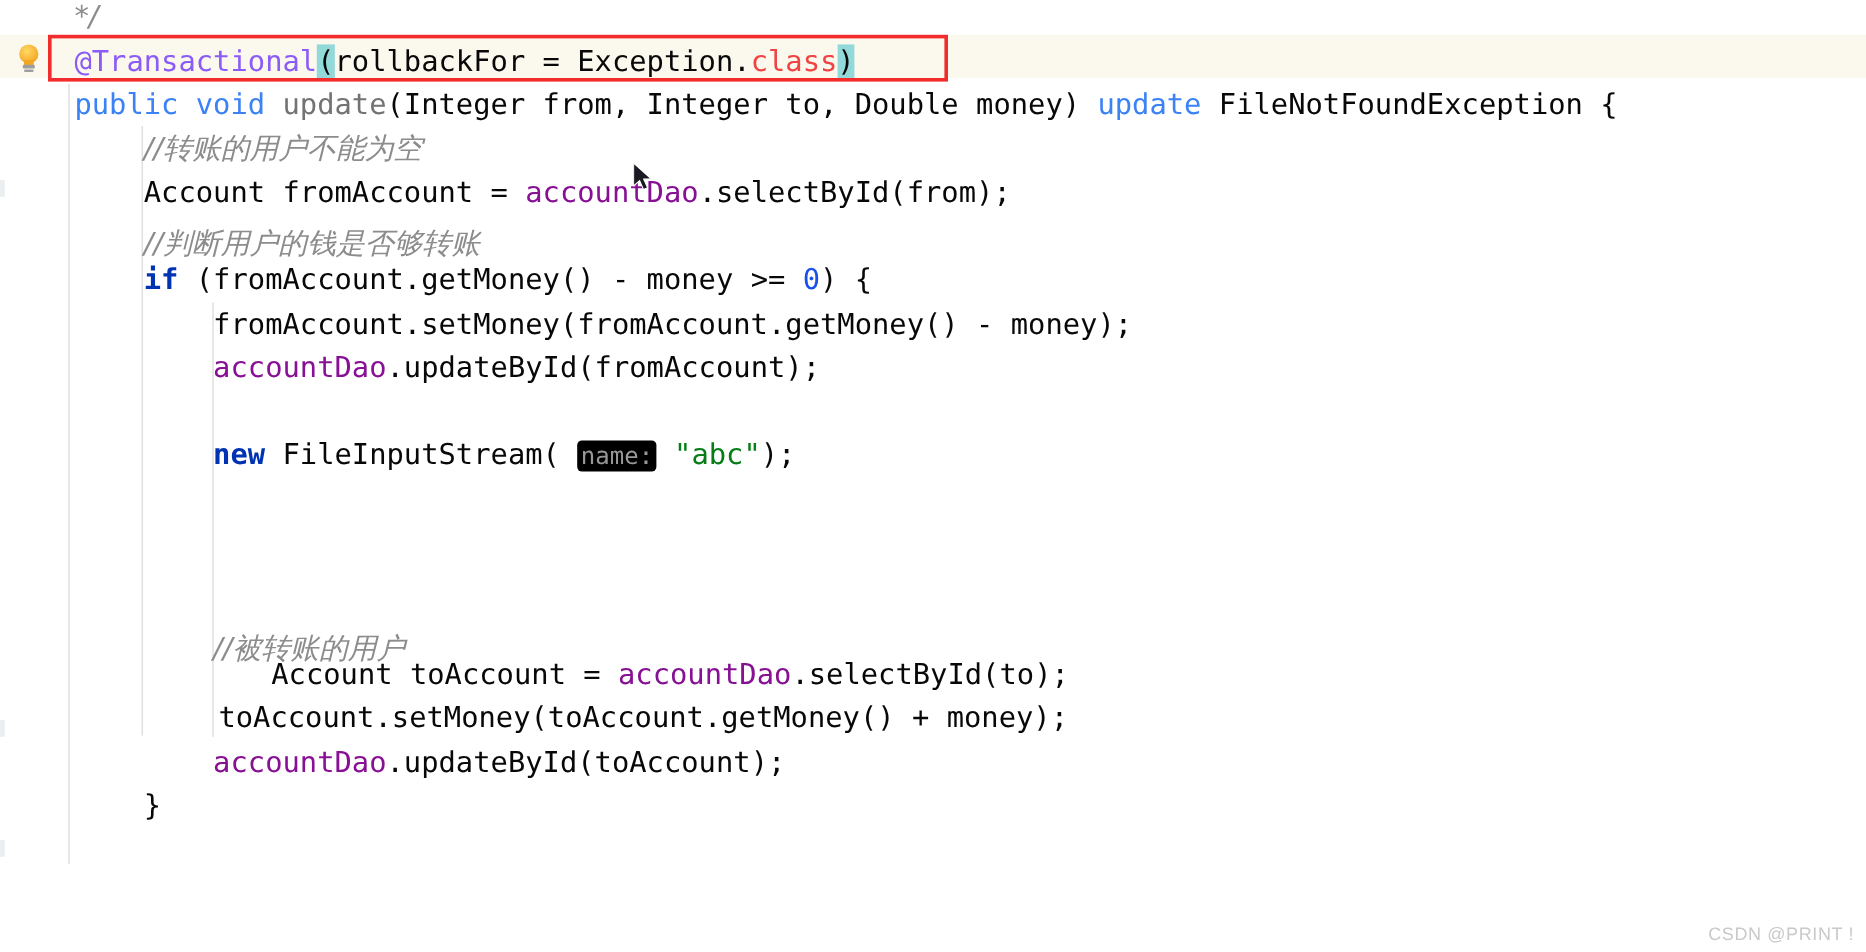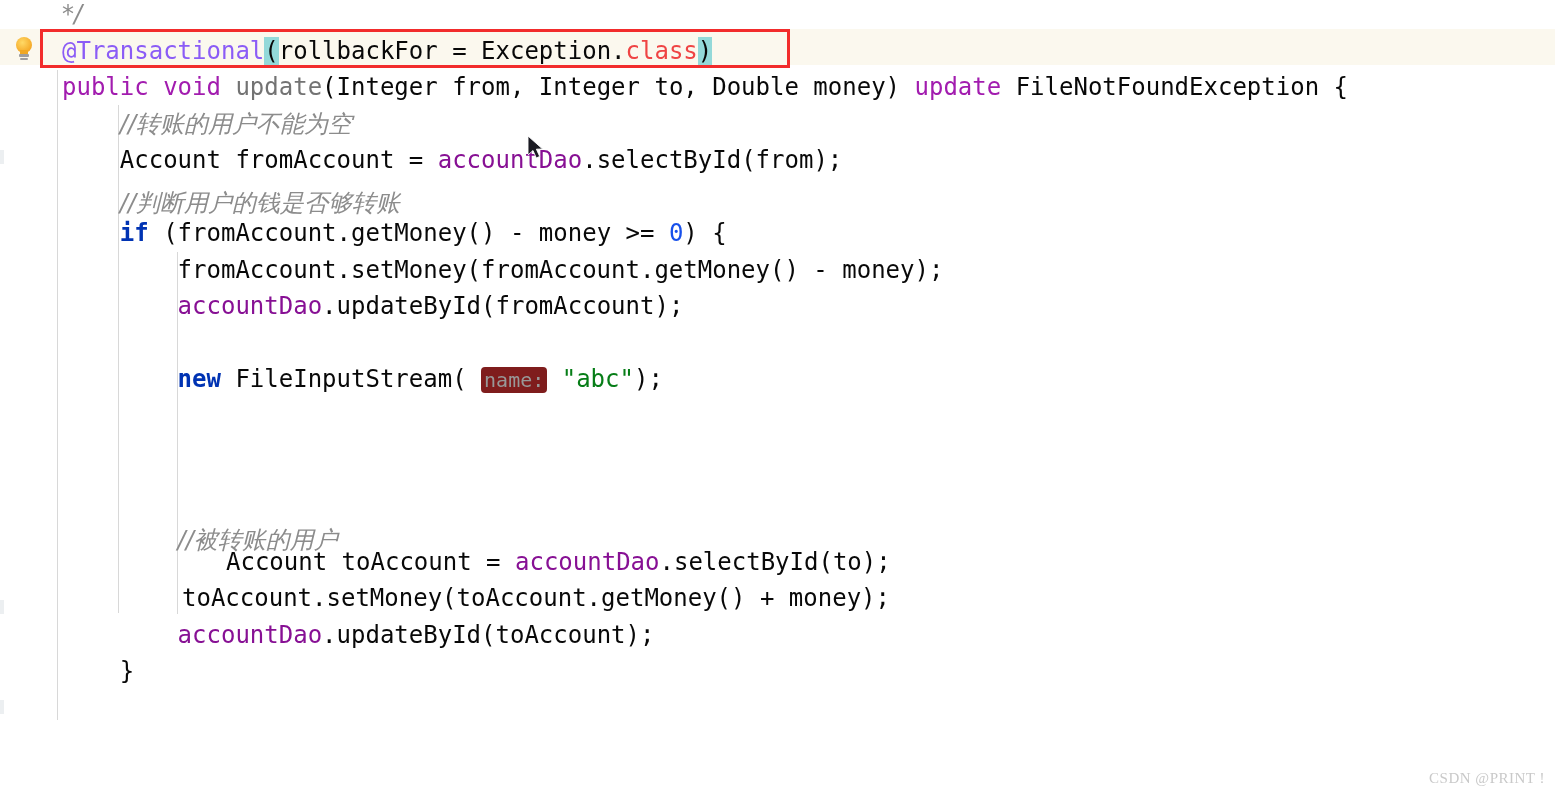--- a/index.html
+++ b/index.html
@@ -72,34 +72,34 @@
     line-height: 36.5px;
     white-space: pre;
     font-size: 24px;
     font-family: "DejaVu Sans Mono", "Liberation Mono", monospace;
     letter-spacing: 0px;
     color: #080808;
   }
 
   
   .kw       { color: #0033b3; font-weight: bold; }
-  .kw-plain { color: #a21caf; }
+  .kw-plain { color: #3b82f6; }
   .anno     { color: #8b5cf6; }
   .field    { color: #871094; }
   .method   { color: #737373; }
   .str      { color: #067d17; }
   .num      { color: #1750eb; }
   .cls      { color: #ef4444; }
   .cmt      { color: #8c8c8c; font-style: italic;
               font-family: "DejaVu Sans", "Liberation Sans", sans-serif; }
   .plain    { color: #080808; }
   .brace-hl { background: #93d9d9; }
   .inlay {
     color: #989898;
-    background: #7f1d1d;
+    background: #000000;
     border-radius: 4px;
     font-size: 20px;
     padding: 1px 3px;
   }
 
   
   .bulb {
     position: absolute;
     width: 22px;
     height: 26px;
@@ -138,21 +138,21 @@
     pointer-events: none;
   }
 
   
   .watermark {
     position: absolute;
     right: 10px;
     bottom: 6px;
     font-size: 15px;
     color: #c9c9c9;
-    font-family: Liberation Serif, serif;
+    font-family: Liberation Sans, sans-serif;
     letter-spacing: 0.5px;
   }
 </style>
 </head>
 <body>
 
 <div id="editor">
 
   <div class="gutter"></div>
 

